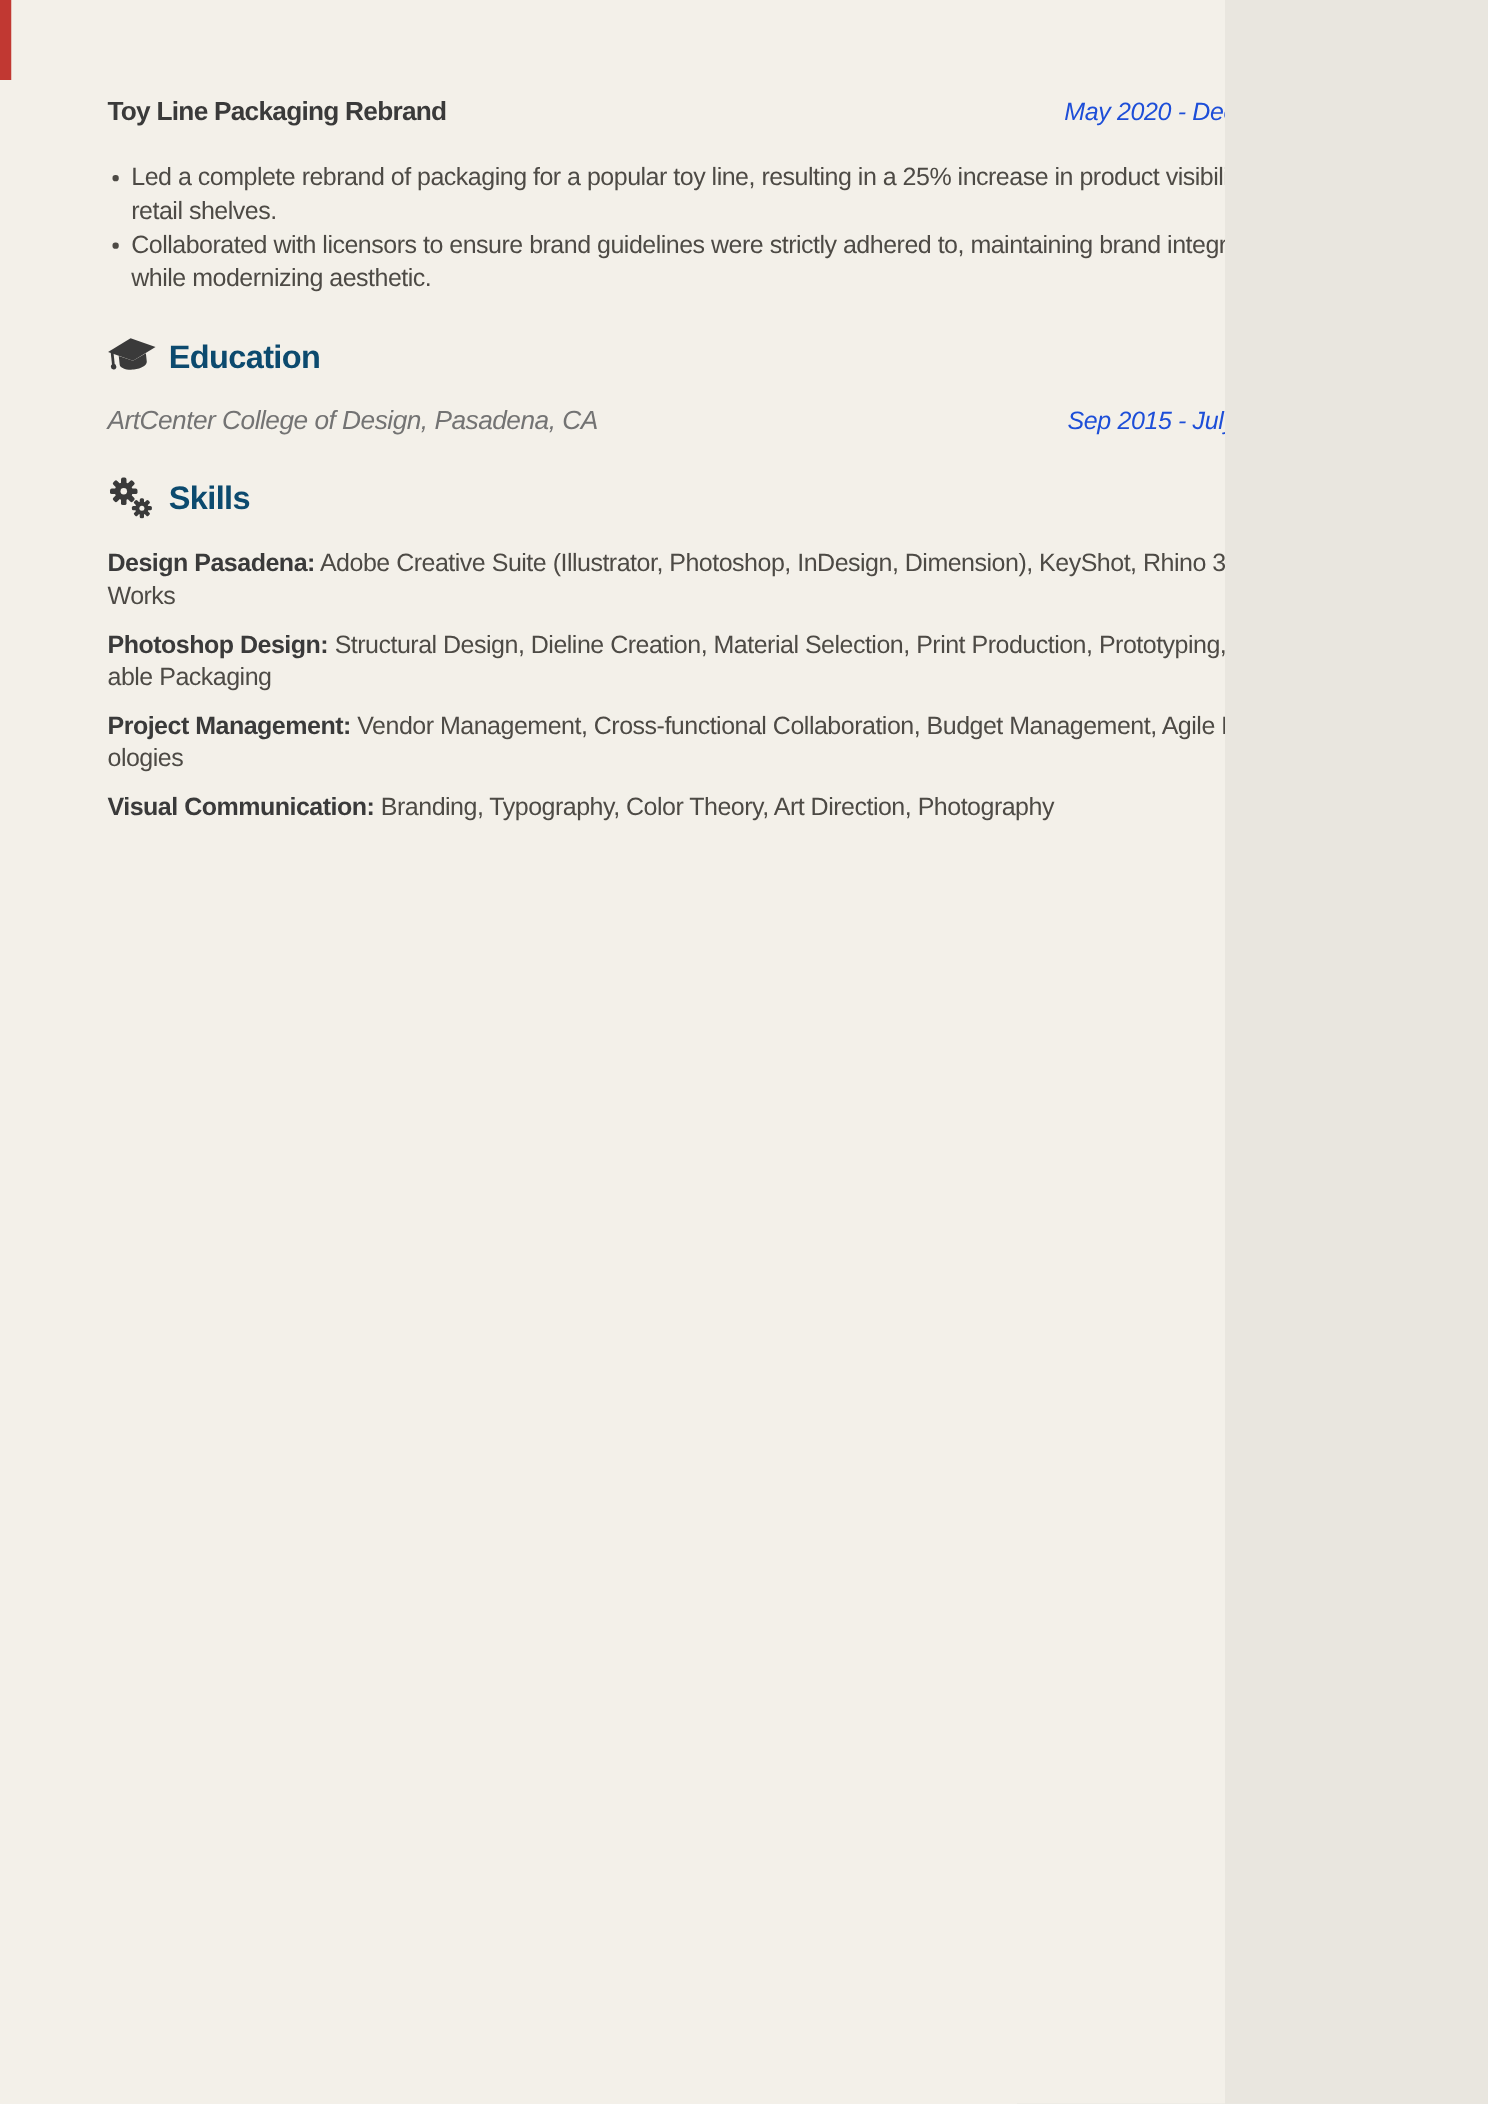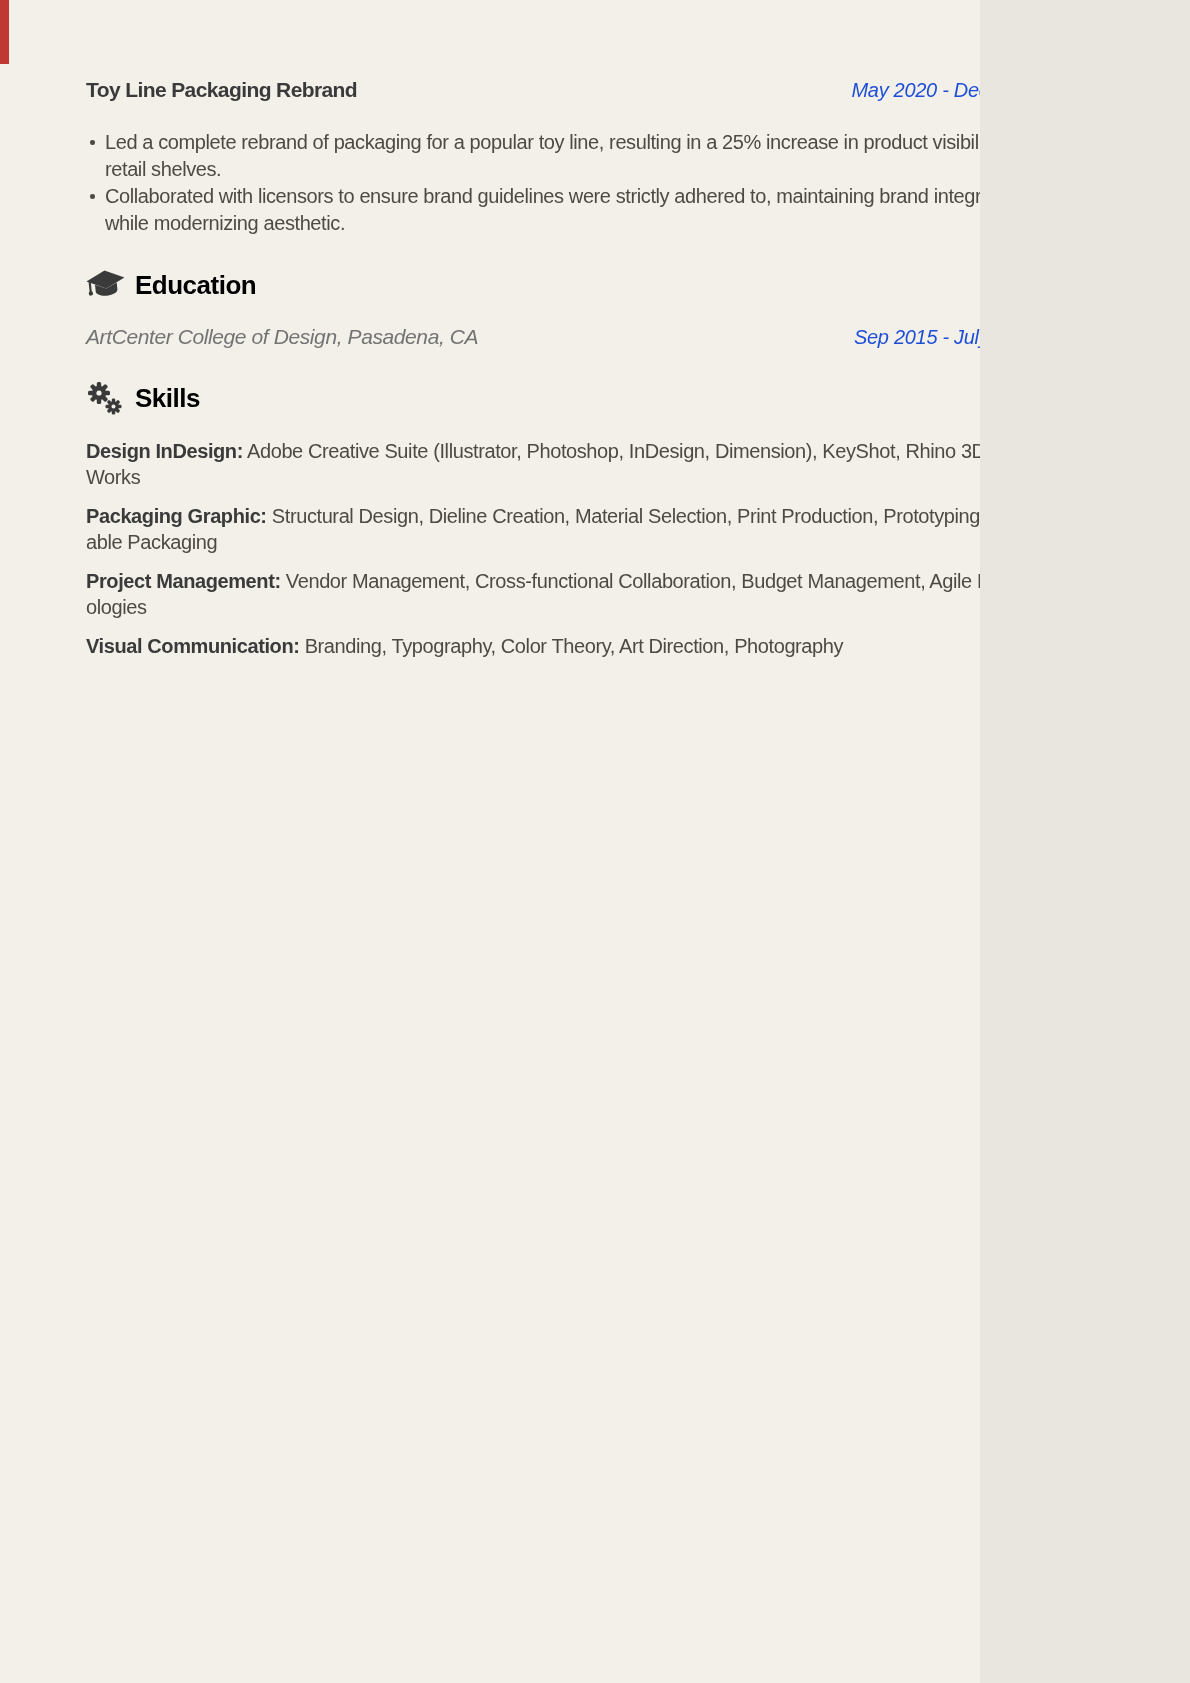--- a/index.html
+++ b/index.html
@@ -74,21 +74,21 @@
   .section-head .icon-box {
     width: 40px;
     margin-right: 9px;
     display: flex;
     align-items: center;
   }
   .section-title {
     font-size: 26px;
     font-weight: bold;
     letter-spacing: -0.5px;
-    color: #000000;
+    color: #0c4a6e;
   }
   .icon-box svg { display: block; }
 
   
   .edu-head { margin-top: 21px; }
   .school {
     margin-top: 7px;
     font-size: 21px;
     font-style: italic;
     letter-spacing: -0.4px;
@@ -169,23 +169,23 @@
                 <rect x="-1.7" y="-8" width="3.4" height="16" rx="1.2" transform="rotate(135)"></rect>
                 <circle r="5.3"></circle>
                 <circle r="2" fill="#F3F0E9"></circle>
               </g>
             </g>
           </svg>
         </span>
         <span class="section-title">Skills</span>
       </div>
 
-      <p class="skill-row first"><span class="skill-label">Design InDesign:</span> <span class="skill-text">Adobe Creative Suite (Illustrator, Photoshop, InDesign, Dimension), KeyShot, Rhino 3D, Solid-
+      <p class="skill-row first"><span class="skill-label">Design Pasadena:</span> <span class="skill-text">Adobe Creative Suite (Illustrator, Photoshop, InDesign, Dimension), KeyShot, Rhino 3D, Solid-
 Works</span></p>
-      <p class="skill-row"><span class="skill-label">Packaging Graphic:</span> <span class="skill-text">Structural Design, Dieline Creation, Material Selection, Print Production, Prototyping, Sustain-
+      <p class="skill-row"><span class="skill-label">Photoshop Design:</span> <span class="skill-text">Structural Design, Dieline Creation, Material Selection, Print Production, Prototyping, Sustain-
 able Packaging</span></p>
       <p class="skill-row"><span class="skill-label">Project Management:</span> <span class="skill-text">Vendor Management, Cross-functional Collaboration, Budget Management, Agile Method-
 ologies</span></p>
       <p class="skill-row"><span class="skill-label">Visual Communication:</span> <span class="skill-text">Branding, Typography, Color Theory, Art Direction, Photography</span></p>
     </section>
 
   </div>
 </div>
 
 </body></html>

